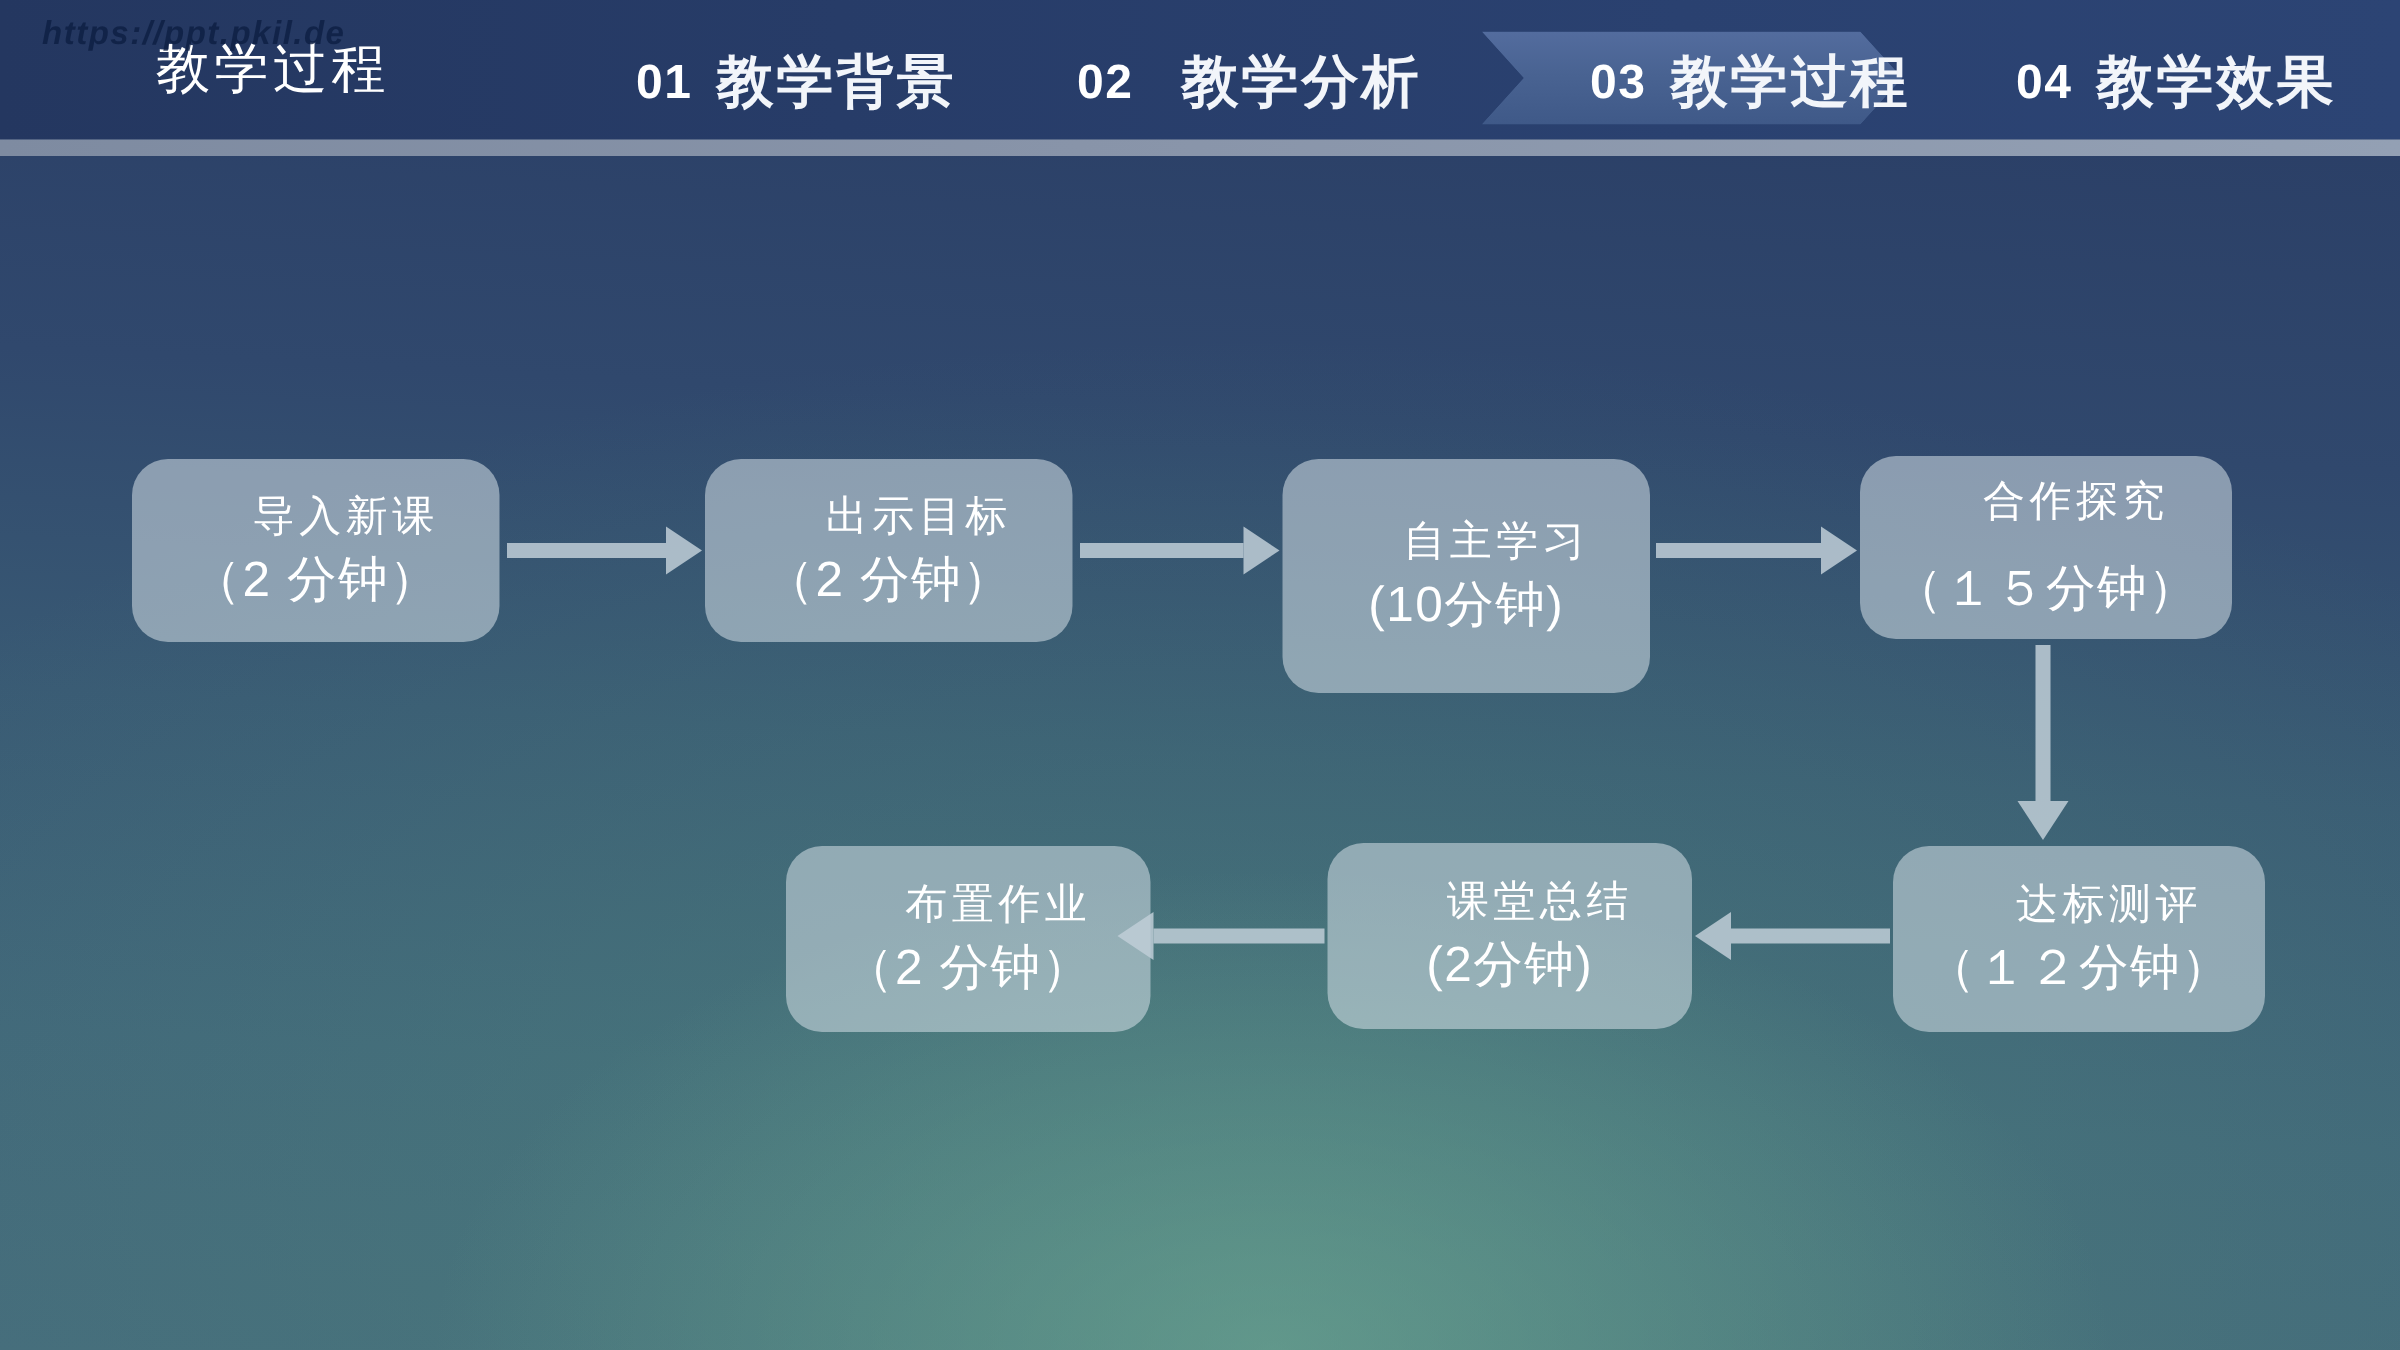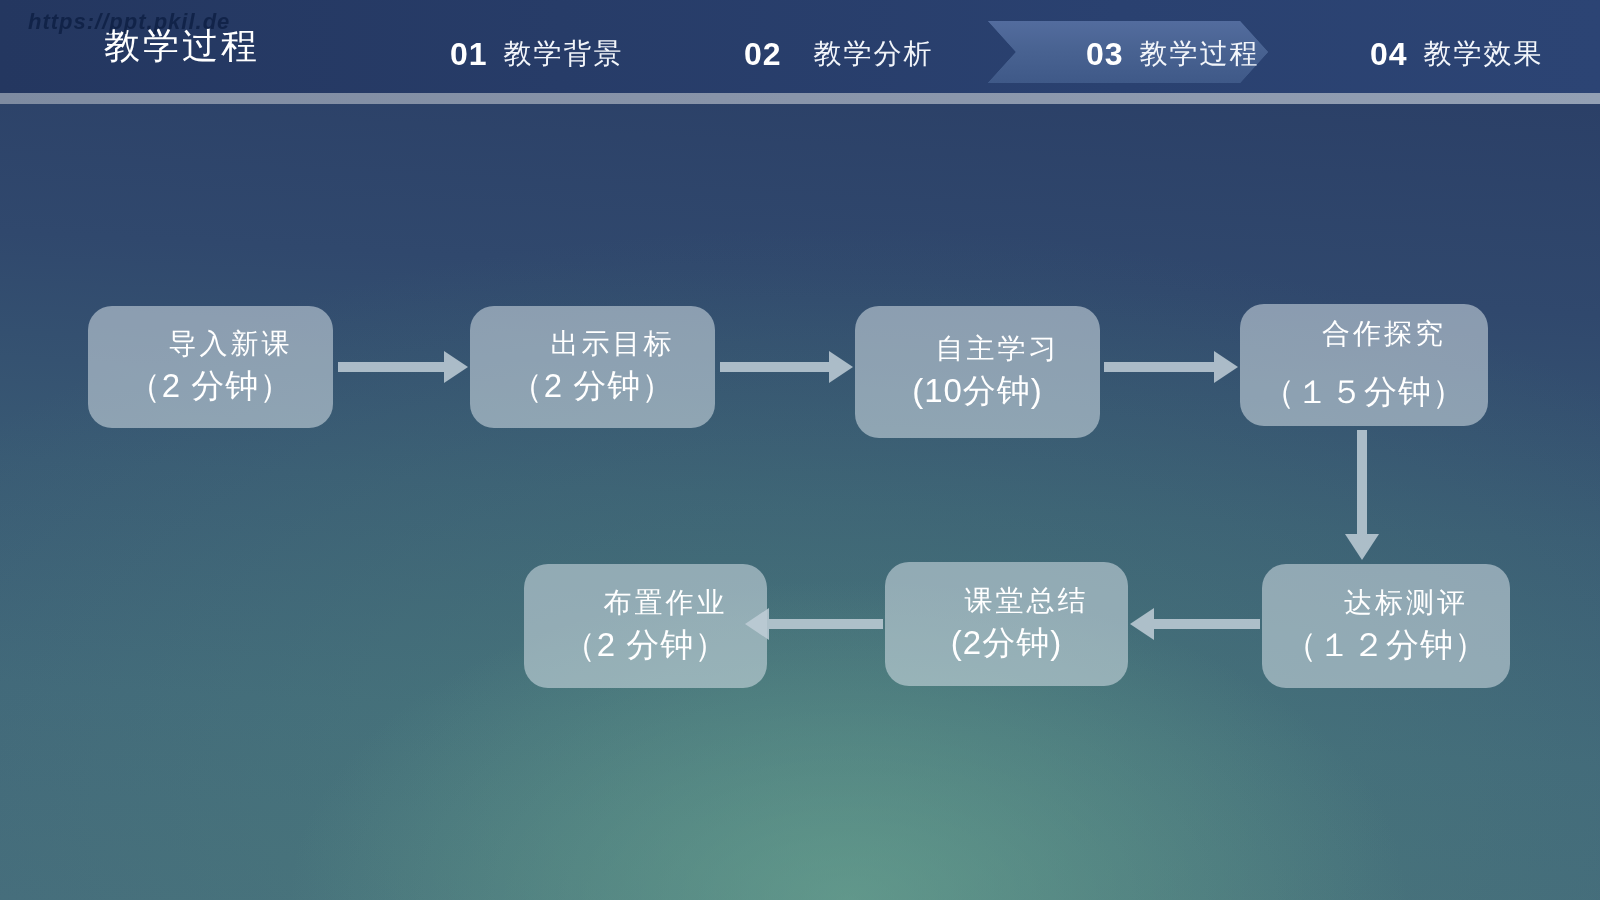--- a/index.html
+++ b/index.html
@@ -36,24 +36,24 @@
   }
   .nav-chevron{
     position:absolute;left:988px;top:21px;width:280px;height:62px;
     background:linear-gradient(180deg,#536c9e 0%, var(--chevron,#49639 2) 45%, #3f5988 100%);
     background-color:var(--chevron,#496392);
     clip-path:polygon(0 0, calc(100% - 28px) 0, 100% 50%, calc(100% - 28px) 100%, 0 100%, 28px 50%);
   }
   .nav-item{
     position:absolute;top:0;height:108px;
     display:flex;align-items:center;gap:16px;
-    color:#fff;cursor:default;margin-left:26px;
+    color:#fff;cursor:default;
   }
   .nav-num{font-size:32px;font-weight:700;letter-spacing:1px;}
-  .nav-label{font-size:28px;letter-spacing:2px;font-weight:400;color:#f2f5fa;}
+  .nav-label{font-size:38px;letter-spacing:2px;font-weight:700;color:#f2f5fa;}
   
   .flow-box{
     position:absolute;
     background:var(--box-fill,rgba(214,224,232,0.55));
     border-radius:24px;
     display:flex;flex-direction:column;align-items:center;justify-content:center;
     color:#fff;text-align:center;
     line-height:1.42;
   }
   .box-name{font-size:28px;letter-spacing:3px;font-weight:400;margin-left:40px;}
@@ -99,21 +99,21 @@
   </div>
 
   <div class="flow-box" style="left:88px;top:306px;width:245px;height:122px;">
     <div class="box-name">导入新课</div>
     <div class="box-time">（2 分钟）</div>
   </div>
   <div class="flow-box" style="left:470px;top:306px;width:245px;height:122px;">
     <div class="box-name">出示目标</div>
     <div class="box-time">（2 分钟）</div>
   </div>
-  <div class="flow-box" style="left:855px;top:306px;width:245px;height:132px;">
+  <div class="flow-box" style="left:855px;top:306px;width:245px;height:156px;">
     <div class="box-name">自主学习</div>
     <div class="box-time">(10分钟)</div>
   </div>
   <div class="flow-box" style="left:1240px;top:304px;width:248px;height:122px;gap:16px;">
     <div class="box-name">合作探究</div>
     <div class="box-time">（１５分钟）</div>
   </div>
 
   <div class="flow-box" style="left:1262px;top:564px;width:248px;height:124px;">
     <div class="box-name">达标测评</div>

